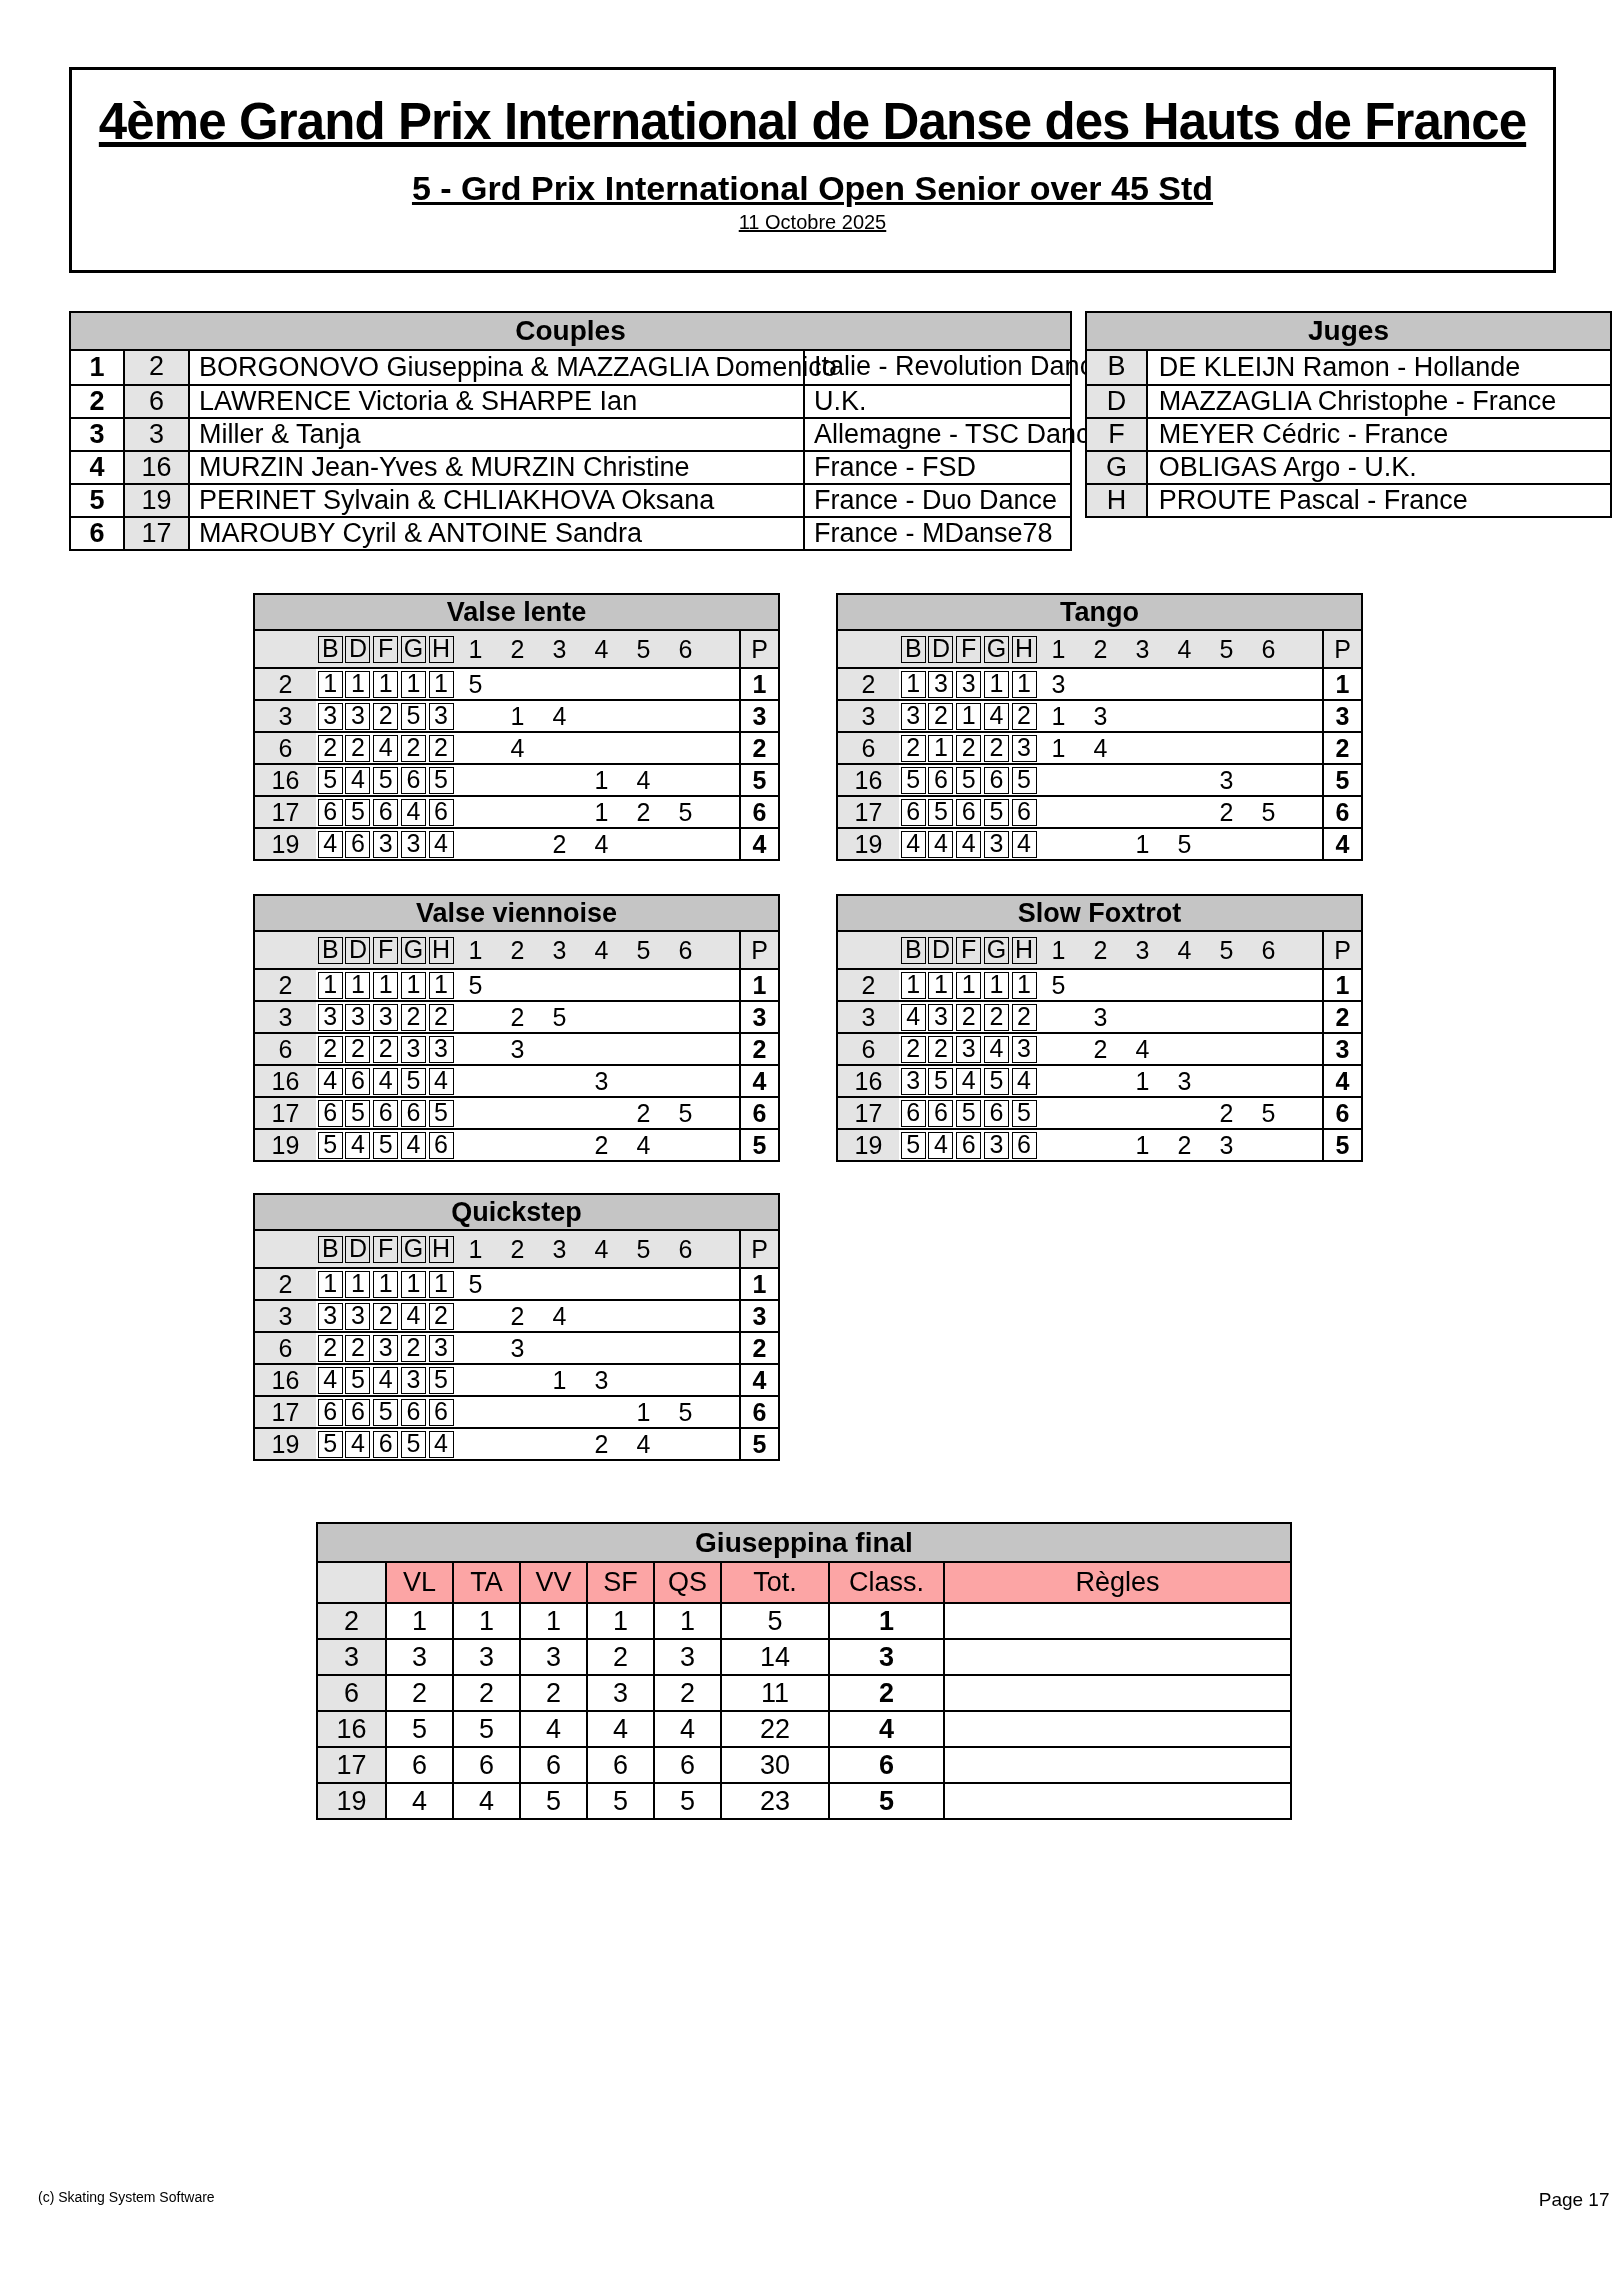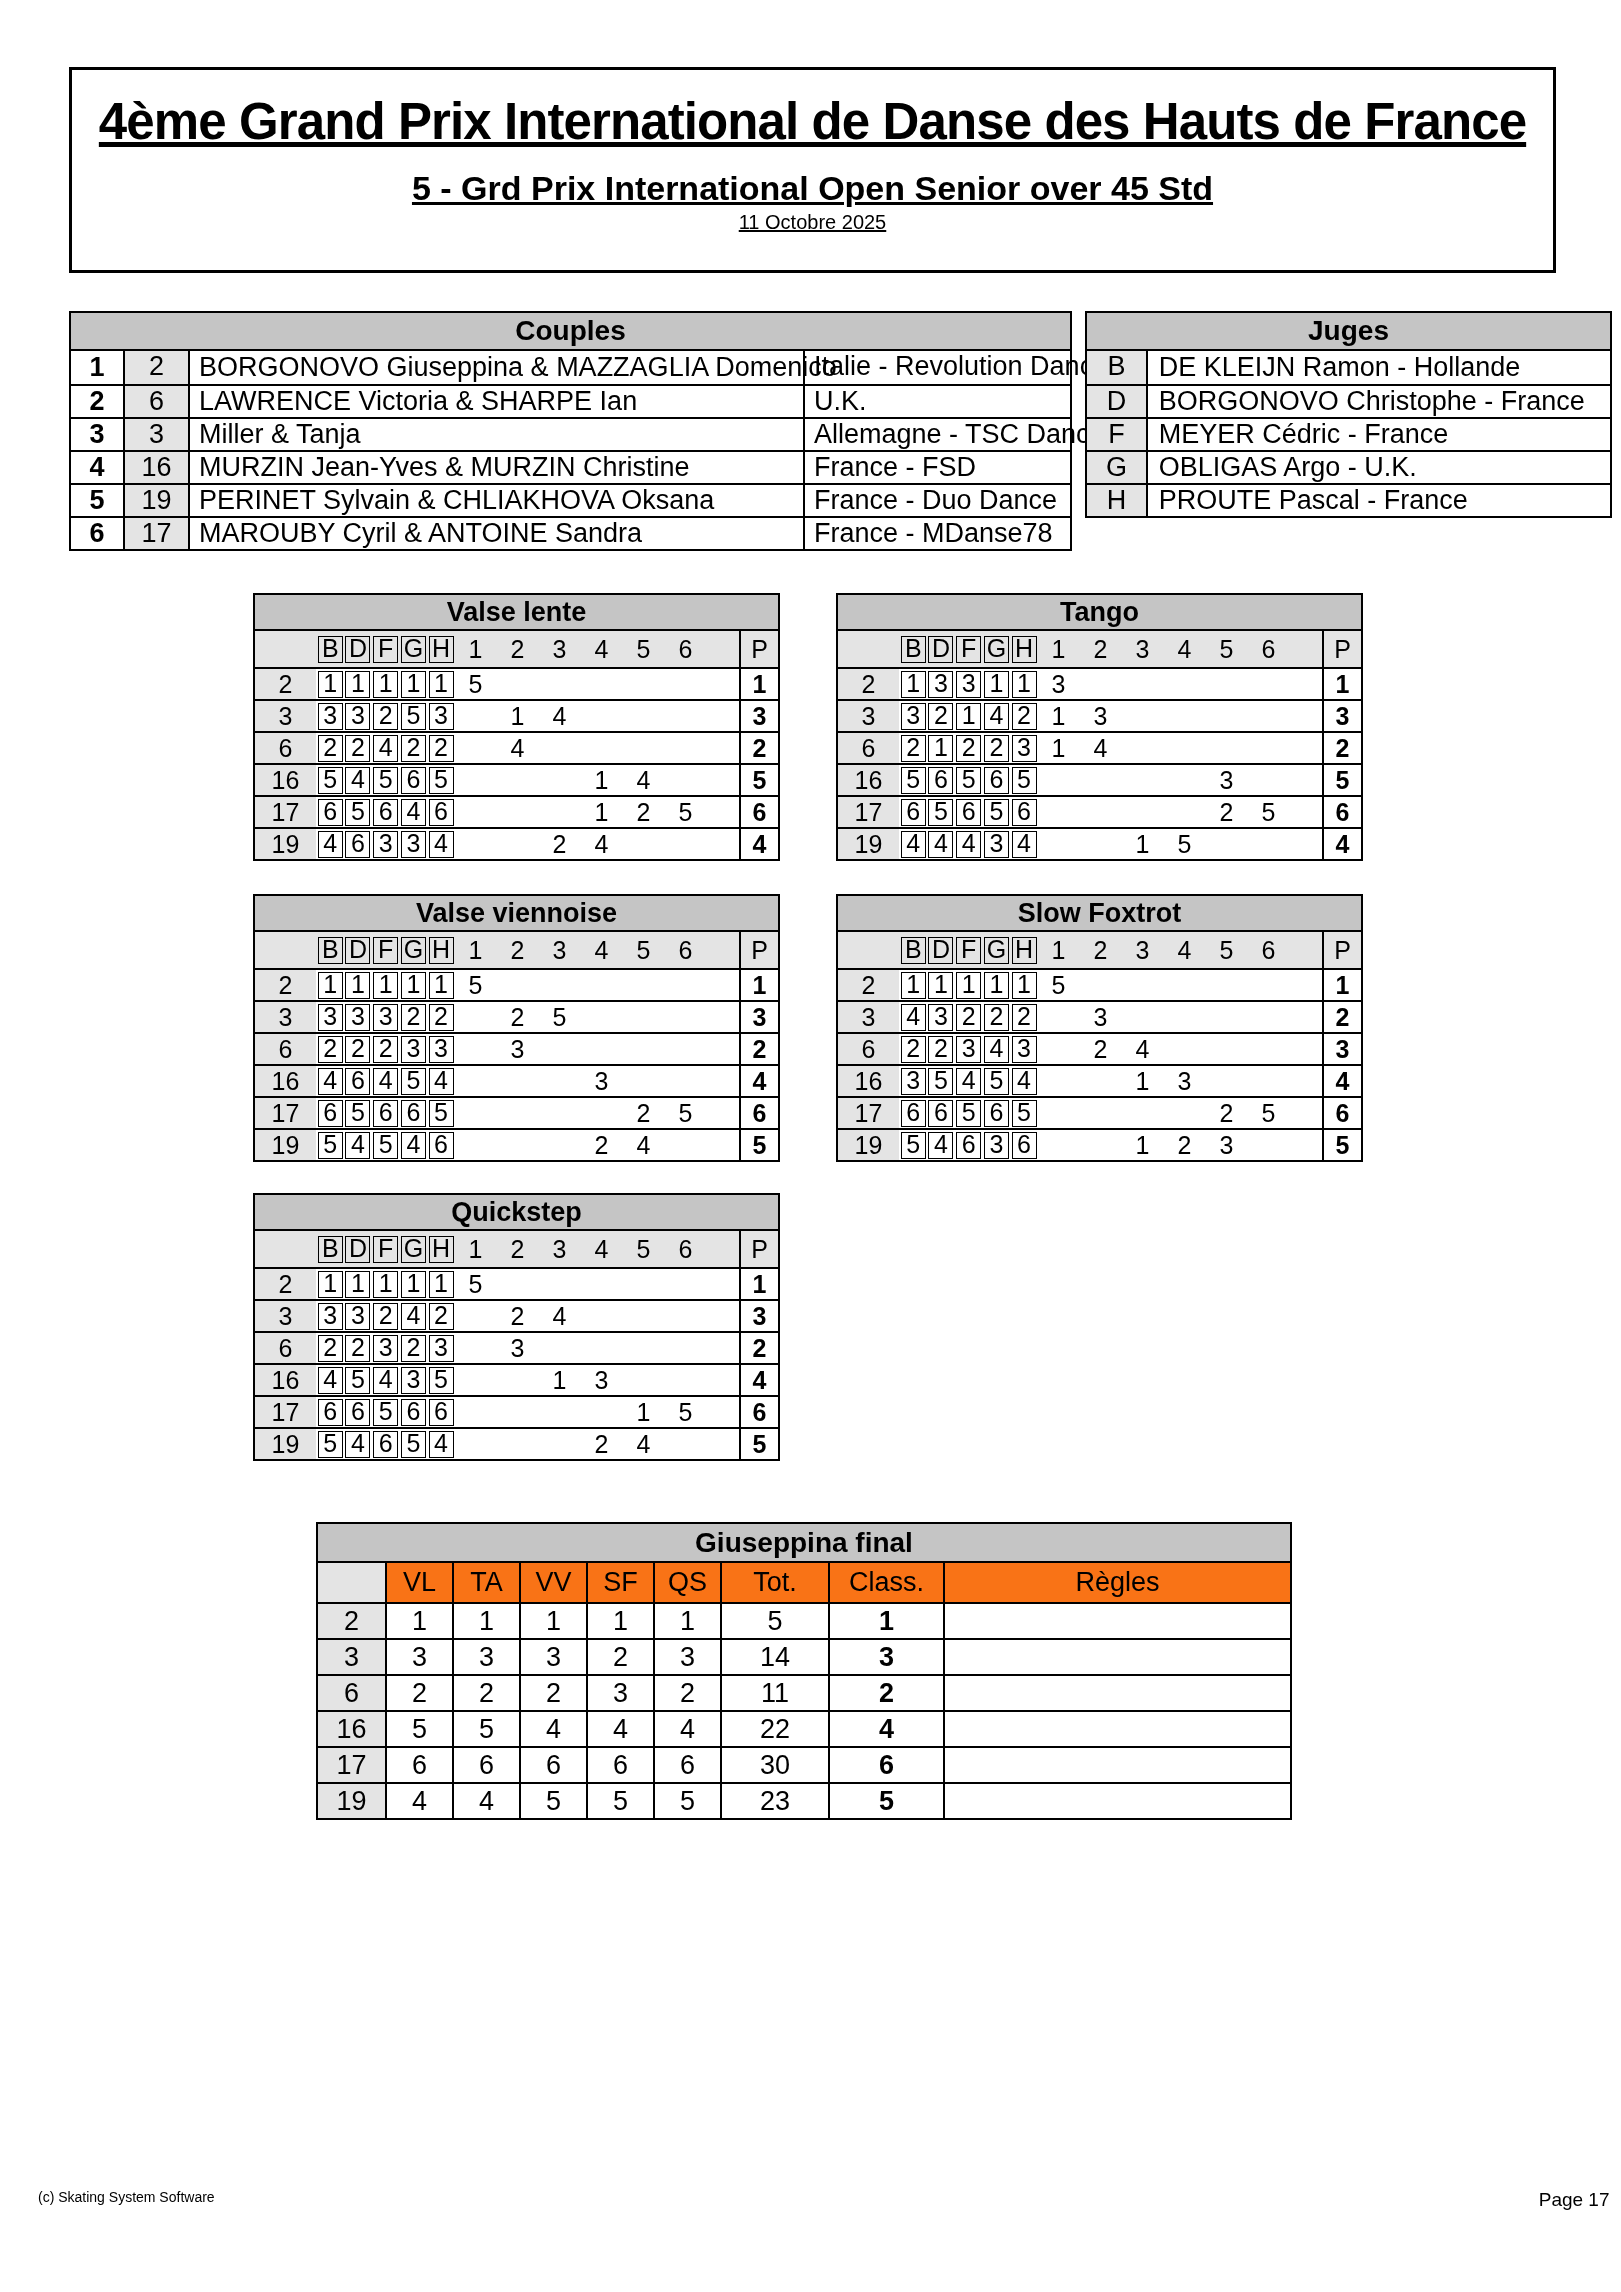--- a/index.html
+++ b/index.html
@@ -86,21 +86,21 @@
           display: flex; align-items: center; justify-content: center; font-weight: bold; }
   .dhead .pcol { font-weight: normal; }
 
   
   .classement {
     position: absolute; left: 316px; top: 1522px; width: 976px;
     border: 2.7px solid #000; background: #fff;
   }
   .classement .tband { height: 39px; }
   .frow { display: flex; align-items: stretch; height: 36px; border-top: 2.7px solid #000; font-size: 27px; }
-  .fhead { height: 39px; background: #f97316; border-top: none; }
+  .fhead { height: 39px; background: #fca5a5; border-top: none; }
   .fcell { display: flex; align-items: center; justify-content: center; border-left: 2.7px solid #000; flex: none; }
   .fcell:first-child { border-left: none; }
   .f-num { width: 67px; background: #e4e4e4; }
   .f-d { width: 67px; }
   .f-tot { width: 108px; }
   .f-cls { width: 115px; }
   .f-reg { flex: 1; }
   .frow:not(.fhead) .f-cls { font-weight: bold; }
 
   
@@ -170,21 +170,21 @@
     <div class="tband">Juges</div>
     <div>
 
         <div class="jrow">
           <div class="jletter">B</div>
           <div class="jname">DE KLEIJN Ramon - Hollande</div>
         </div>
 
         <div class="jrow">
           <div class="jletter">D</div>
-          <div class="jname">BORGONOVO Christophe - France</div>
+          <div class="jname">MAZZAGLIA Christophe - France</div>
         </div>
 
         <div class="jrow">
           <div class="jletter">F</div>
           <div class="jname">MEYER Cédric - France</div>
         </div>
 
         <div class="jrow">
           <div class="jletter">G</div>
           <div class="jname">OBLIGAS Argo - U.K.</div>

